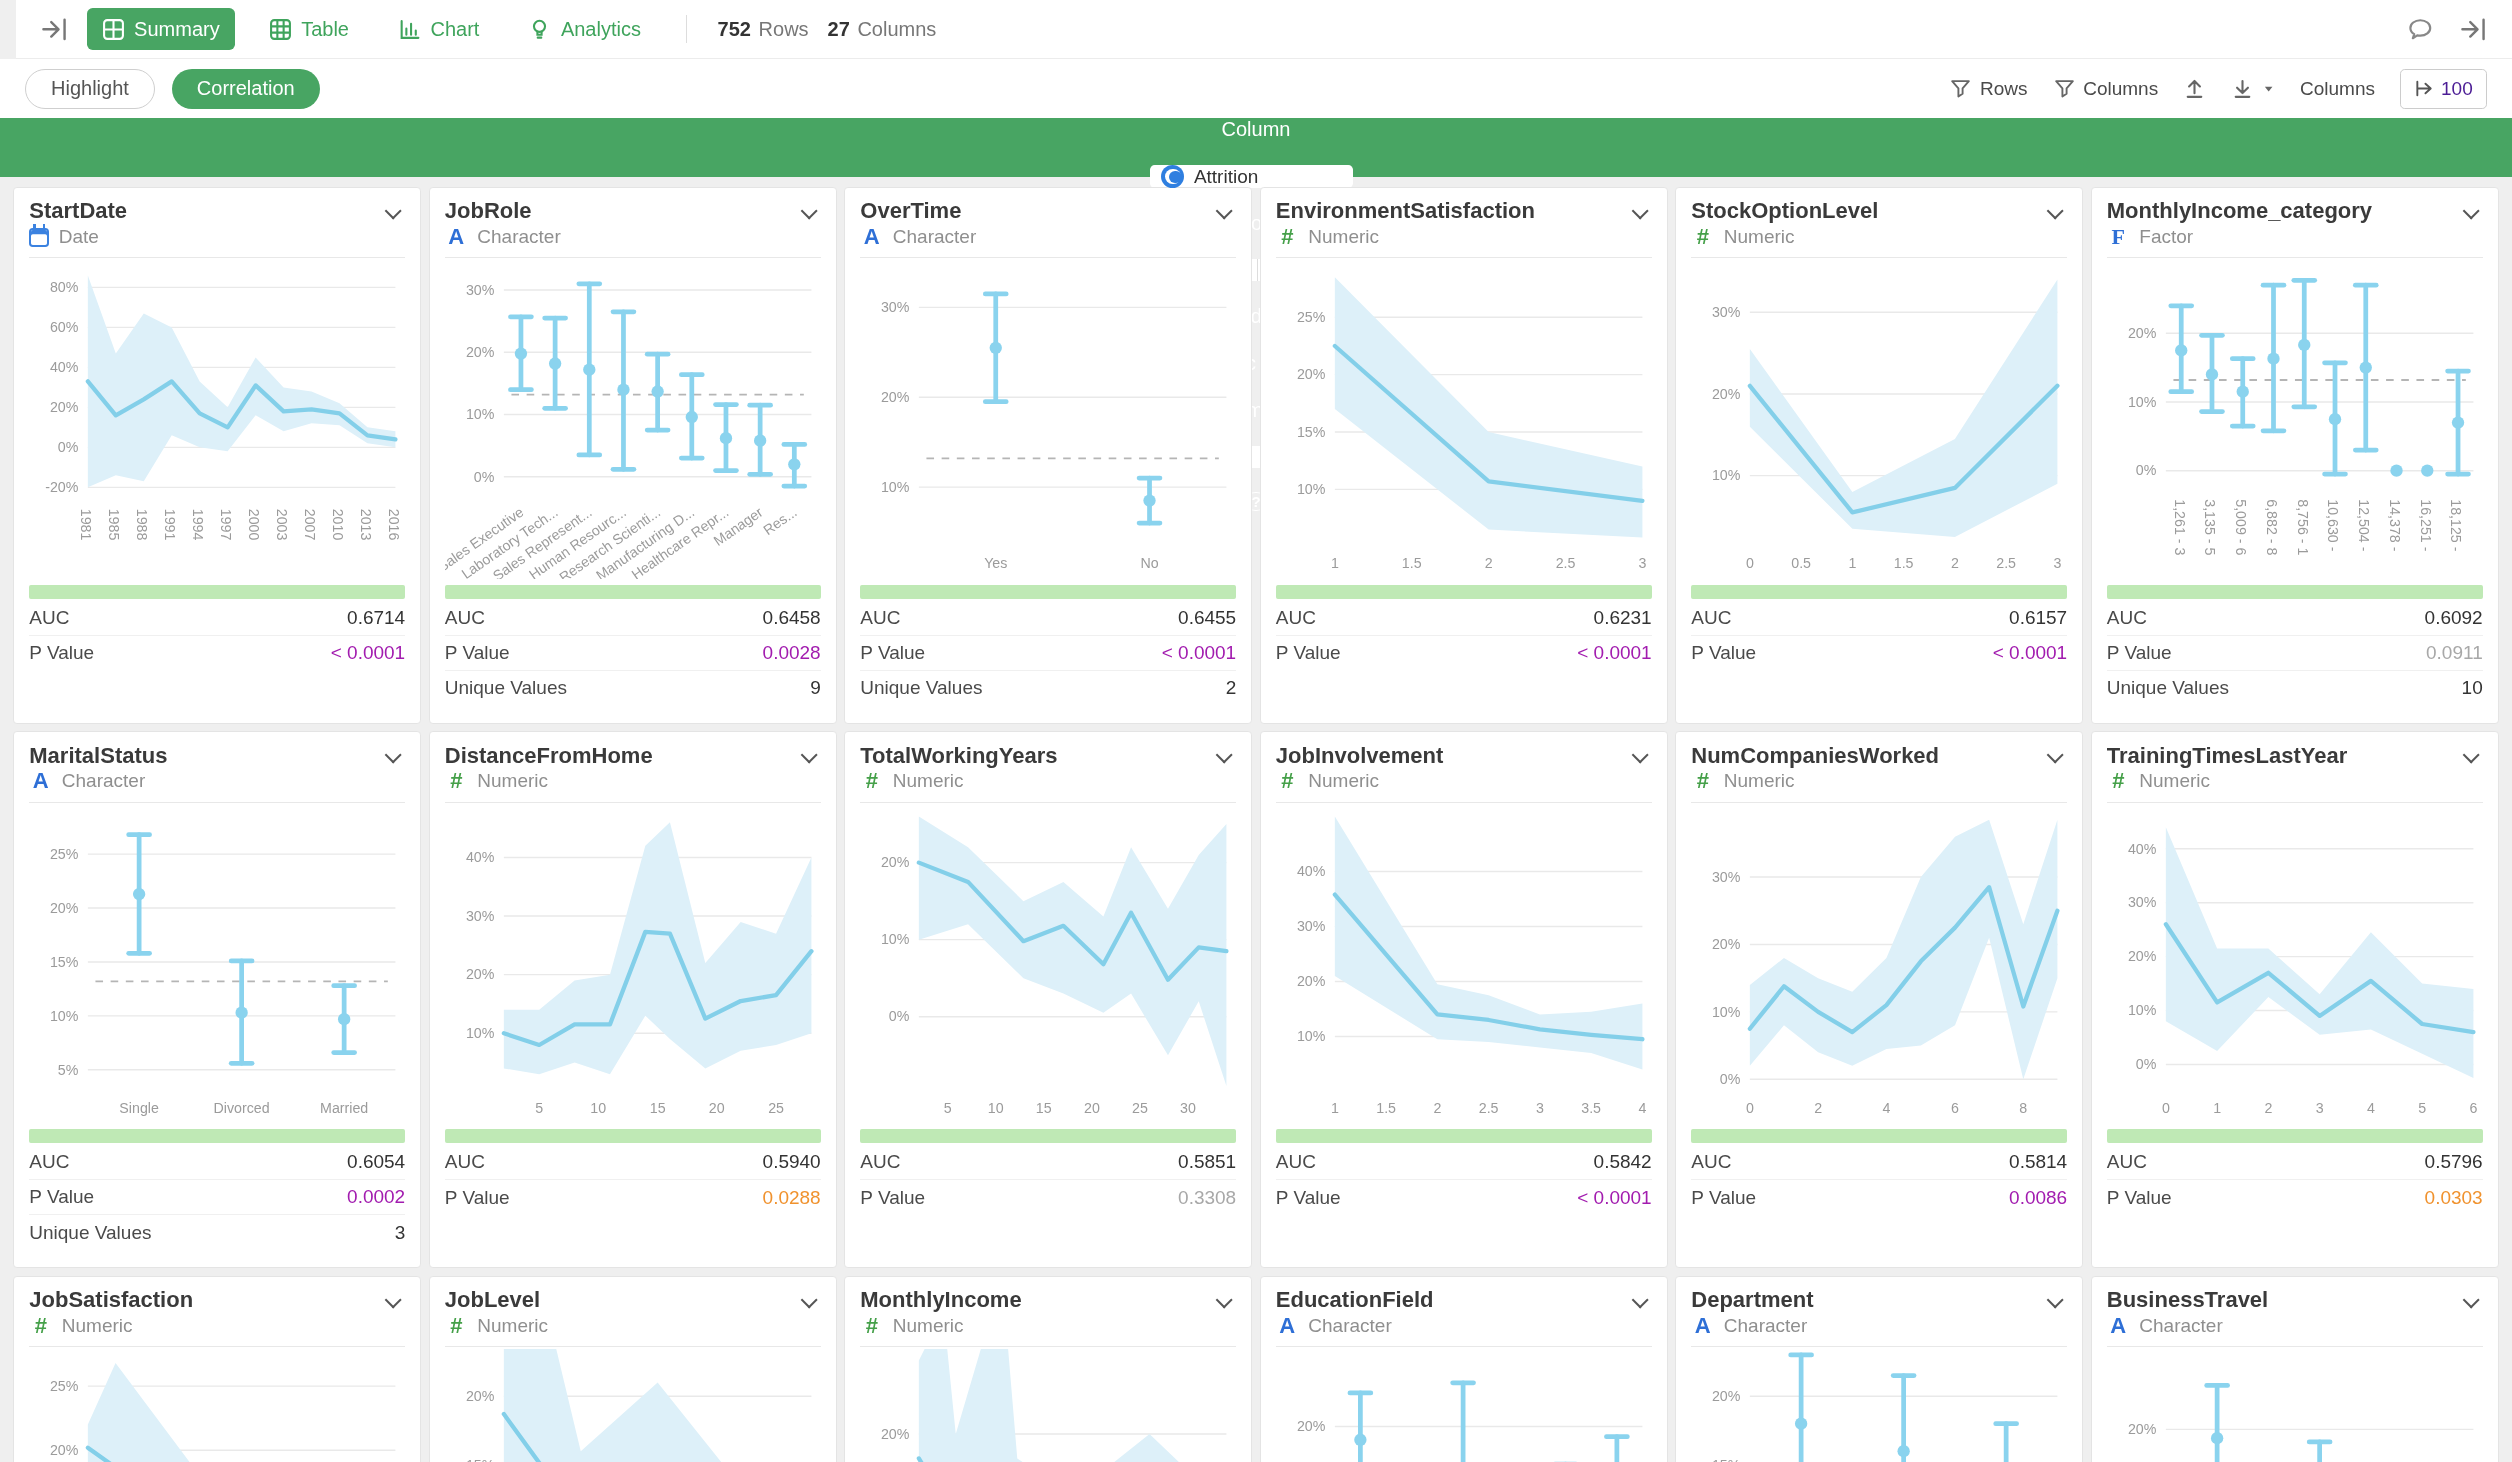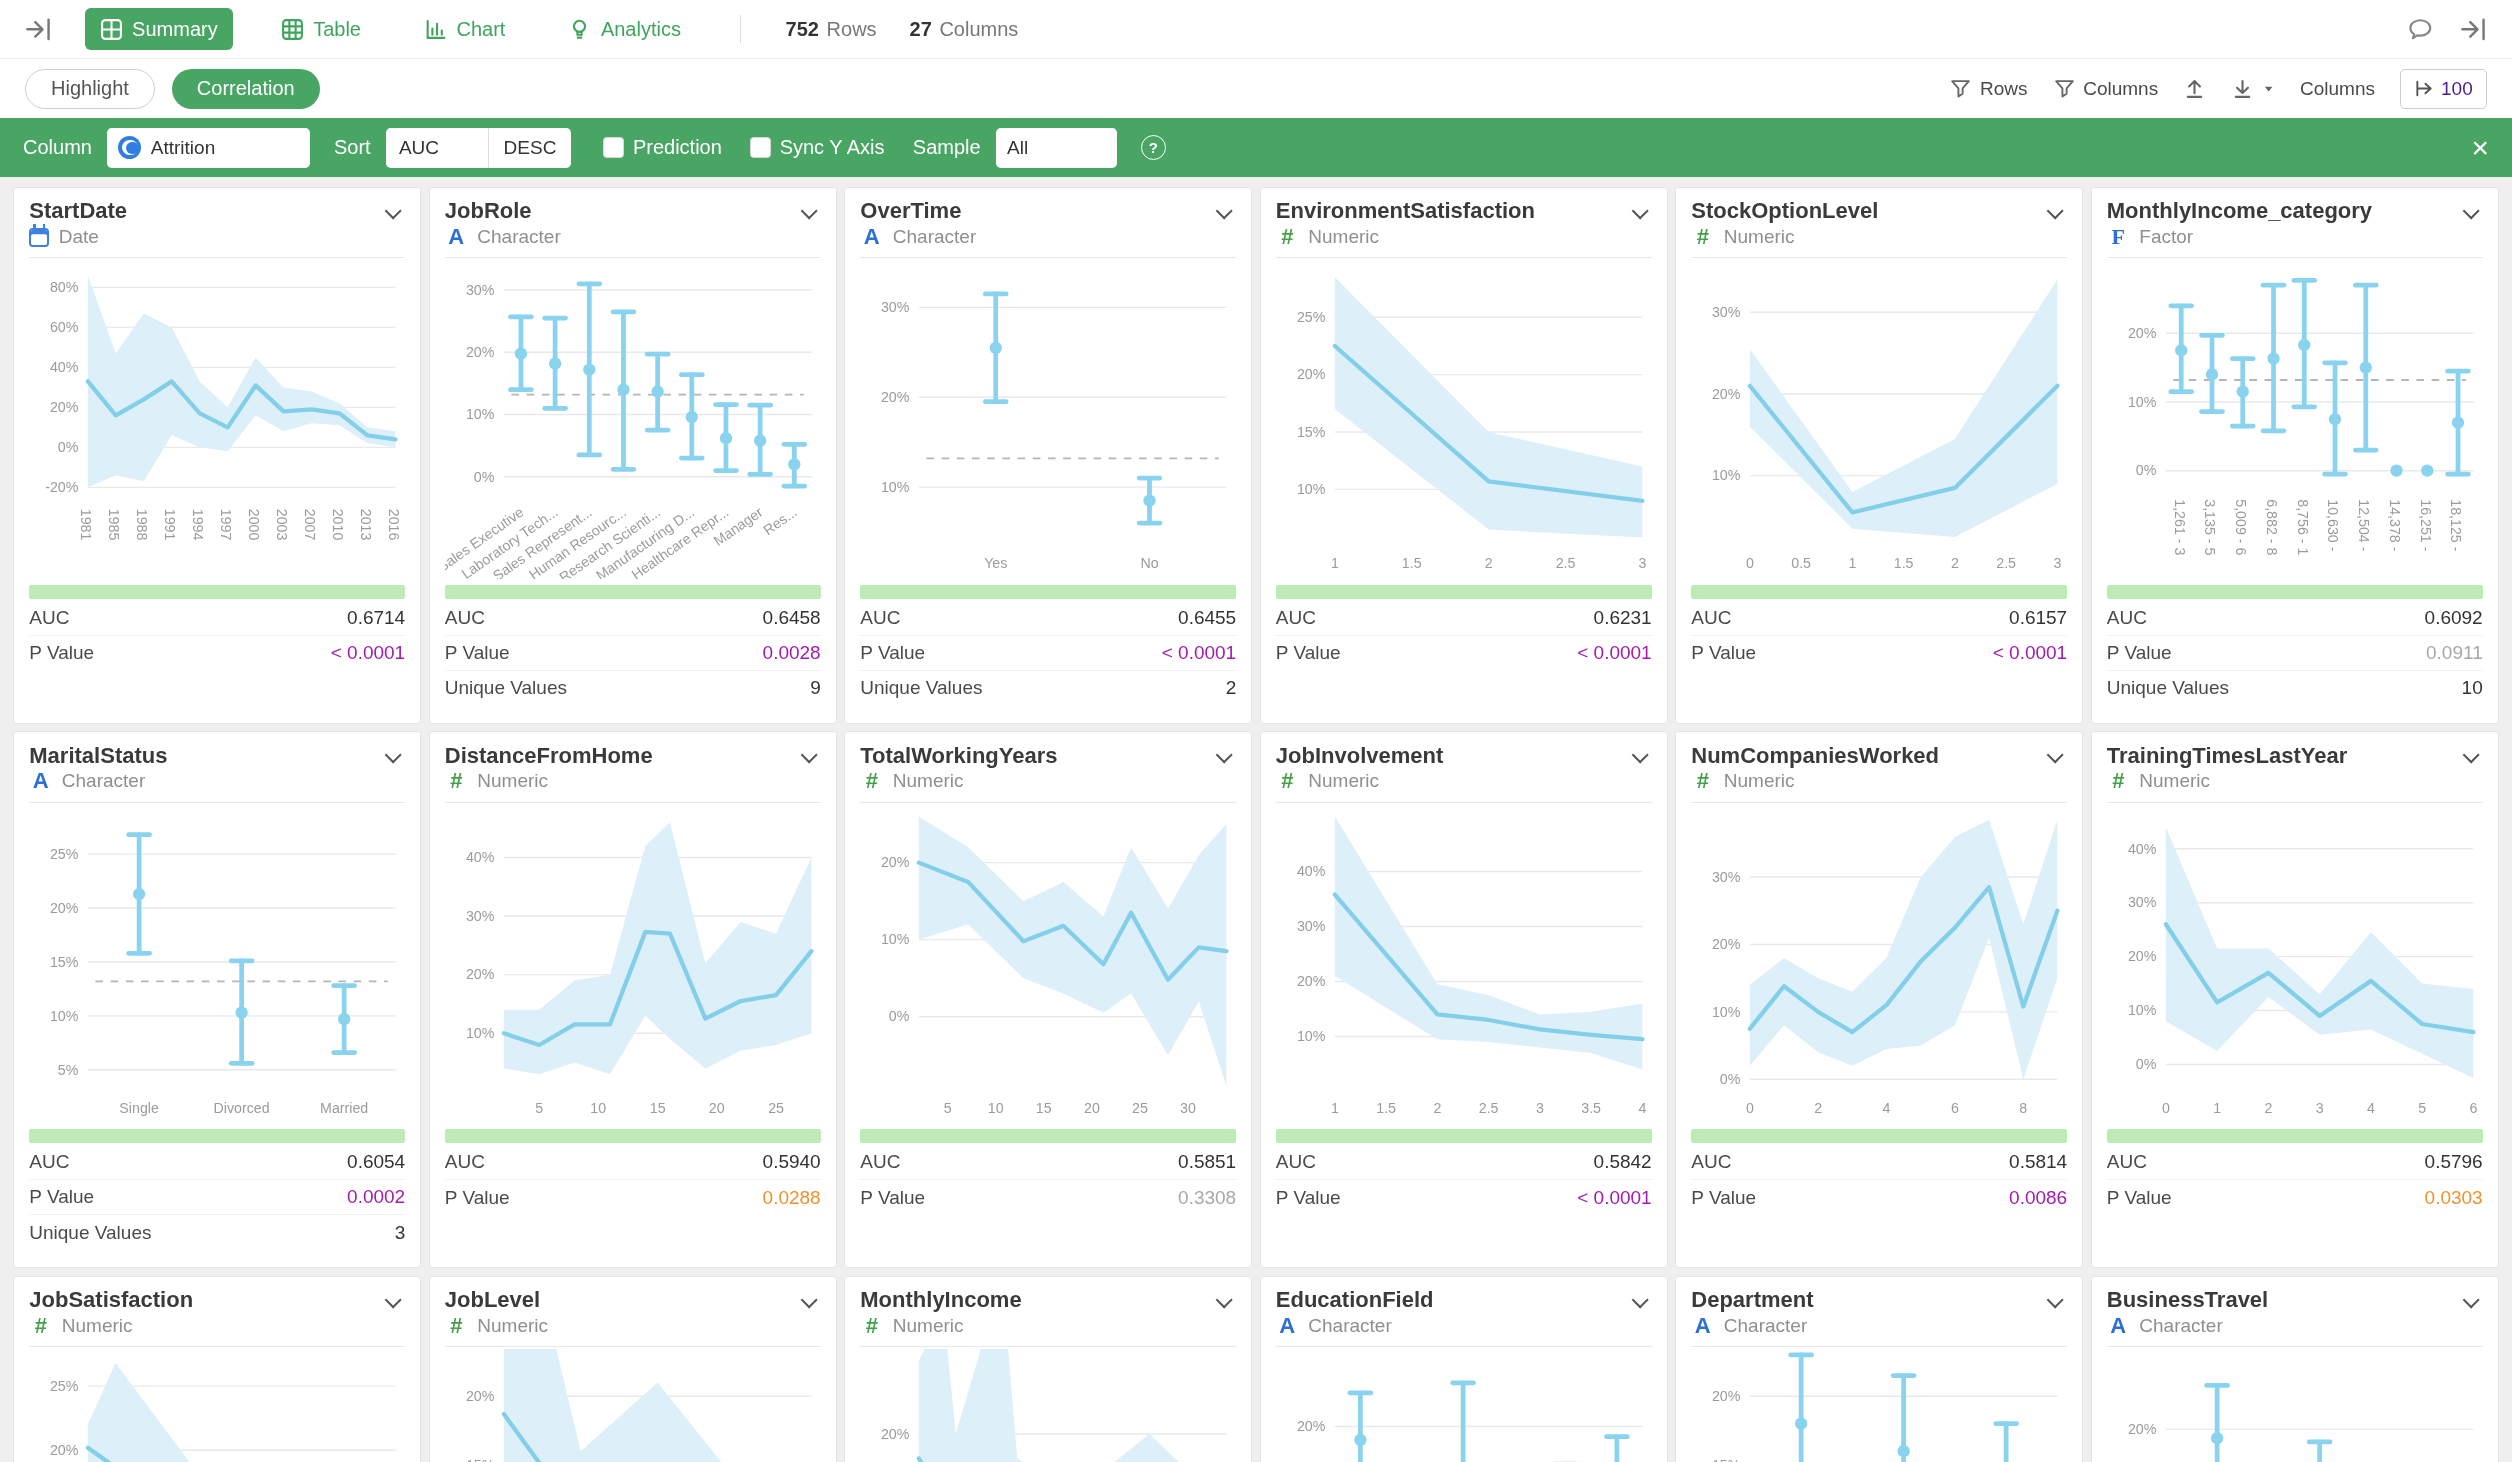--- a/index.html
+++ b/index.html
@@ -1,21 +1,21 @@
 <!DOCTYPE html>
 <html style="font-size:15px"><head>
 <meta charset="utf-8">
 <style>
   * { margin:0; padding:0; box-sizing:border-box; }
   html,body { width:2512px; height:1463px; overflow:hidden; background:#efefef;
     font-family:"Liberation Sans", sans-serif; color:#333; }
 
   
   .topbar { height:59px; background:#fff; display:flex; align-items:center;
-    padding:0 25px; gap:33px; border-bottom:0.9px solid #ececec; }
+    padding:0 25px; gap:19px; border-bottom:0.9px solid #ececec;margin-left:16px; }
   .icon-btn { display:flex; align-items:center; justify-content:center; cursor:pointer; }
   .tab { display:flex; align-items:center; gap:9.5px; height:42px; padding:0 15px;
     border-radius:5.7px; color:#3fa45c; font-size:20px; cursor:pointer; }
   .tab.active { background:#48a563; color:#fff; }
   .v-divider { width:0.9px; height:28.5px; background:#ddd; margin:0 11.4px; }
   .count-group { display:flex; align-items:center; gap:7.6px; font-size:20px; }
   .count-num { font-weight:bold; color:#333; }
   .count-label { color:#777; }
   .topbar-right { margin-left:auto; display:flex; align-items:center; gap:26.6px; }
 
@@ -27,21 +27,21 @@
   .pill.ghost { border:1.4px solid #cfcfcf; color:#555; background:#fff; margin-right:17px; }
   .pill.solid { background:#48a563; color:#fff; }
   .toolbar2-right { margin-left:auto; display:flex; align-items:center; gap:25px;
     color:#4a4a4a; font-size:19px; }
   .tool-item { display:flex; align-items:center; gap:7.6px; cursor:pointer; }
   .limit-box { display:flex; align-items:center; gap:5.7px; border:1.4px solid #ccc;
     border-radius:4.7px; height:40px; padding:0 13.3px; font-size:19px; color:#4c1d95; cursor:pointer; }
 
   
   .filterbar { height:59px; background:#48a563; display:flex; align-items:center;
-    padding:0 23px; gap:15px; color:#fff; font-size:20px; }
+    padding:0 23px; gap:24px; color:#fff; font-size:20px;flex-direction:column; }
   .white-box { background:#fff; border-radius:4.7px; height:40px; display:flex;
     align-items:center; padding:0 11.4px; color:#333; font-size:19px; }
   .attr-box { width:203px; gap:9.5px; margin-right:9px; cursor:pointer; }
   .sort-box { padding:0; margin-right:17px; cursor:pointer; }
   .sort-val { padding:0 13.3px; width:102px; }
   .sort-dir { padding:0 15px; border-left:0.9px solid #ddd; height:100%;
     display:flex; align-items:center; }
   .toggle-ico { width:23px; height:23px; border-radius:50%; background:#2f7fe0;
     position:relative; flex:none; }
   .toggle-ico::before { content:''; position:absolute; inset:3.8px; border-radius:50%; background:#fff; }

